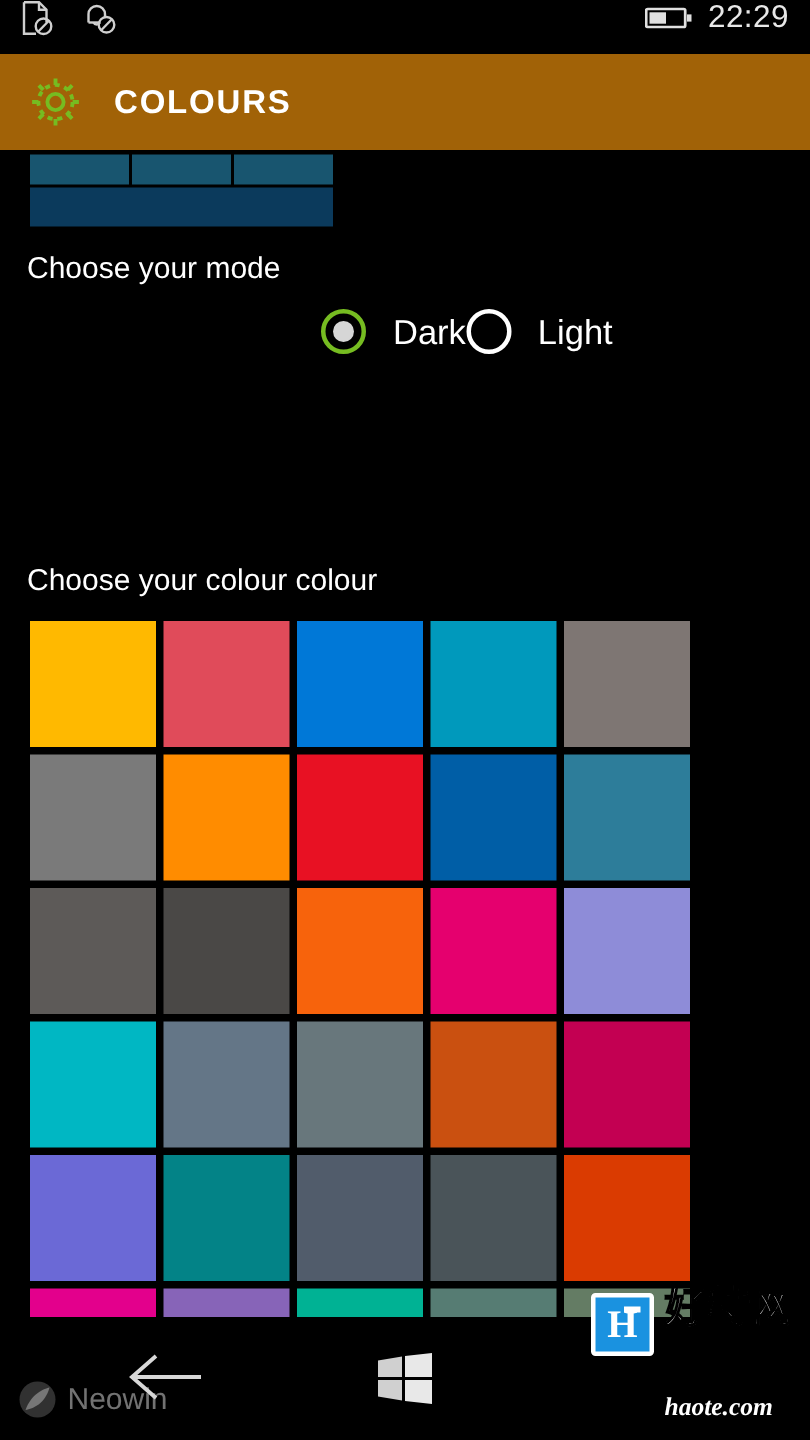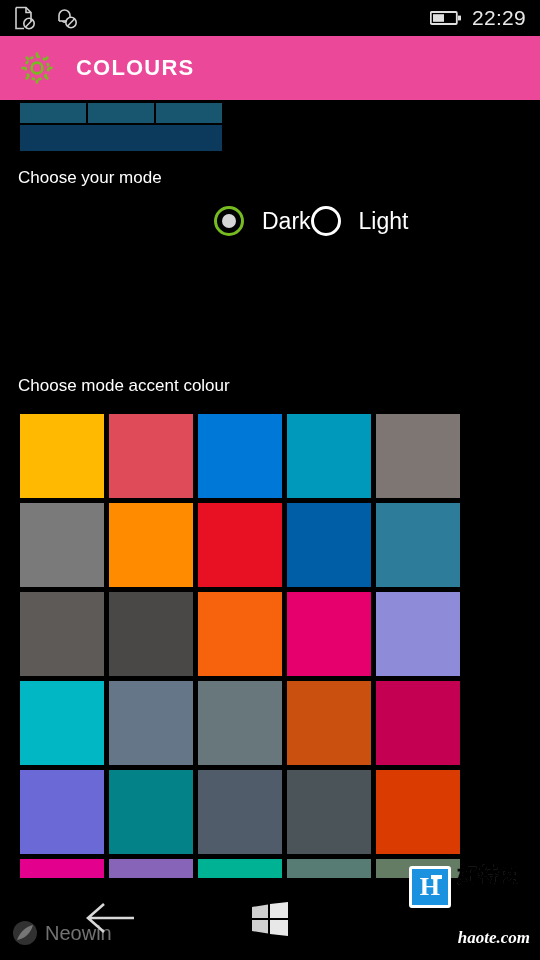--- a/index.html
+++ b/index.html
@@ -13,21 +13,21 @@
     position:relative;
     width:540px; height:960px;
     background:#000;
   }
 
   
   .status-bar {
     position:absolute; top:0; left:0;
     width:540px; height:36px;
     background:#000;
-    display:flex; align-items:center;border-radius:10px;
+    display:flex; align-items:flex-start;border-radius:10px;
   }
   .status-left { display:flex; align-items:center; gap:18px; padding-left:14px; }
   .status-right {
     margin-left:auto; display:flex; align-items:center;
     gap:10px; padding-right:14px;
   }
   .status-clock {
     color:#e8e8e8; font-size:21px; letter-spacing:0.3px;
     font-family:"Liberation Sans", sans-serif;
   }
@@ -61,21 +61,21 @@
   }
   .preview-row-small { display:flex; gap:2px; height:20px; }
   .preview-tile-sm { width:66px; height:20px; background:#18556f; }
   .preview-tile-wide {
     width:202px; height:26px; margin-top:2px;
     background:#0b3a5c;
   }
 
   .section-title {
     position:absolute; left:18px;
-    color:#ffffff; font-size:17px; font-weight:400;
+    color:#ffffff; font-size:20px; font-weight:400;
   }
   #mode-title { top:68px; }
   #accent-title { top:276px; }
 
   
   .radio-row {
     position:absolute; left:18px; top:106px;
     width:480px; display:flex; align-items:center;
   }
   .radio-opt { display:flex; align-items:center; gap:18px; }
@@ -133,21 +133,21 @@
     color:#ffffff; font-size:26px; font-weight:700;
     font-family:"Liberation Serif", serif;
     position:relative;
   }
   .wm-haote-badge::after {
     content:""; position:absolute; top:6px; right:6px;
     width:11px; height:4px; background:#ffffff;
   }
   .wm-haote-right { display:flex; flex-direction:column; align-items:flex-start; }
   .wm-haote-cn {
-    color:#ffffff; font-size:20px; font-weight:700;
+    color:#ffffff; font-size:28px; font-weight:700;
     letter-spacing:1px; line-height:1.05;
     -webkit-text-stroke:1px #000;
     font-family:"DejaVu Sans", sans-serif;
     margin-top:38px;
   }
   .wm-haote-dom {
     color:#ffffff; font-size:17px; font-weight:700;
     font-style:italic; line-height:1.1;
     font-family:"Liberation Serif", serif;
     margin-top:44px;
@@ -184,21 +184,21 @@
         <svg class="svg-ico" width="32" height="18" viewBox="0 0 32 18">
           <rect x="0.8" y="3" width="26" height="12" rx="1" fill="none" stroke="#e0e0e0" stroke-width="1.8"></rect>
           <rect x="3" y="5.2" width="11" height="7.6" fill="#e0e0e0"></rect>
           <rect x="28" y="6.6" width="3" height="4.8" fill="#e0e0e0"></rect>
         </svg>
       </span>
       <span class="status-clock">22:29</span>
     </div>
   </div>
 
-  <div class="page-header" style="background: #ec4899;">
+  <div class="page-header" style="background: #a16207;">
     <span>
       <svg class="svg-ico" width="38" height="38" viewBox="0 0 38 38">
         <g fill="none" stroke="#76bc21" stroke-width="2.6">
           <circle cx="19" cy="19" r="5.4"></circle>
           <path d="M19 3.4 v4.2 M19 30.4 v4.2 M3.4 19 h4.2 M30.4 19 h4.2
                    M7.9 7.9 l3 3 M27.1 27.1 l3 3 M30.1 7.9 l-3 3 M10.9 27.1 l-3 3"></path>
           <circle cx="19" cy="19" r="11.4" stroke-dasharray="3.4 3.2"></circle>
         </g>
       </svg>
     </span>
@@ -224,21 +224,21 @@
           <span class="radio-dot"></span>
         </span>
         <span class="radio-label">Dark</span>
       </div>
       <div class="radio-opt">
         <span class="radio-ring"></span>
         <span class="radio-label">Light</span>
       </div>
     </div>
 
-    <div class="section-title" id="accent-title">Choose mode accent colour</div>
+    <div class="section-title" id="accent-title">Choose your colour colour</div>
 
     <div class="swatch-grid" id="swatch-grid">
         <div class="swatch" style="background: rgb(255, 185, 0);"></div>
         <div class="swatch" style="background: rgb(224, 75, 90);"></div>
         <div class="swatch" style="background: rgb(0, 120, 215);"></div>
         <div class="swatch" style="background: rgb(0, 153, 188);"></div>
         <div class="swatch" style="background: rgb(126, 118, 115);"></div>
         <div class="swatch" style="background: rgb(122, 122, 122);"></div>
         <div class="swatch" style="background: rgb(255, 140, 0);"></div>
         <div class="swatch" style="background: rgb(232, 17, 35);"></div>

